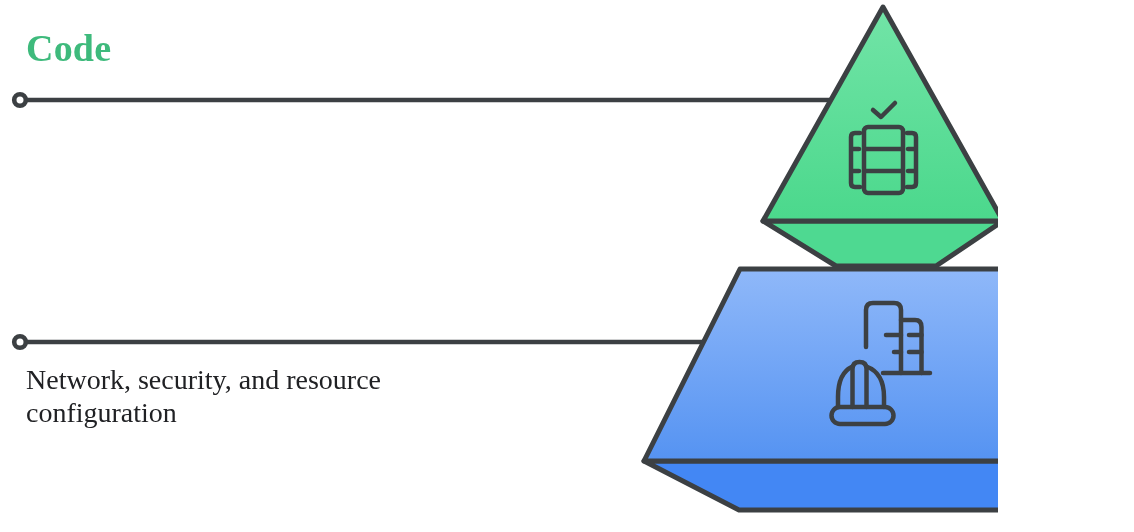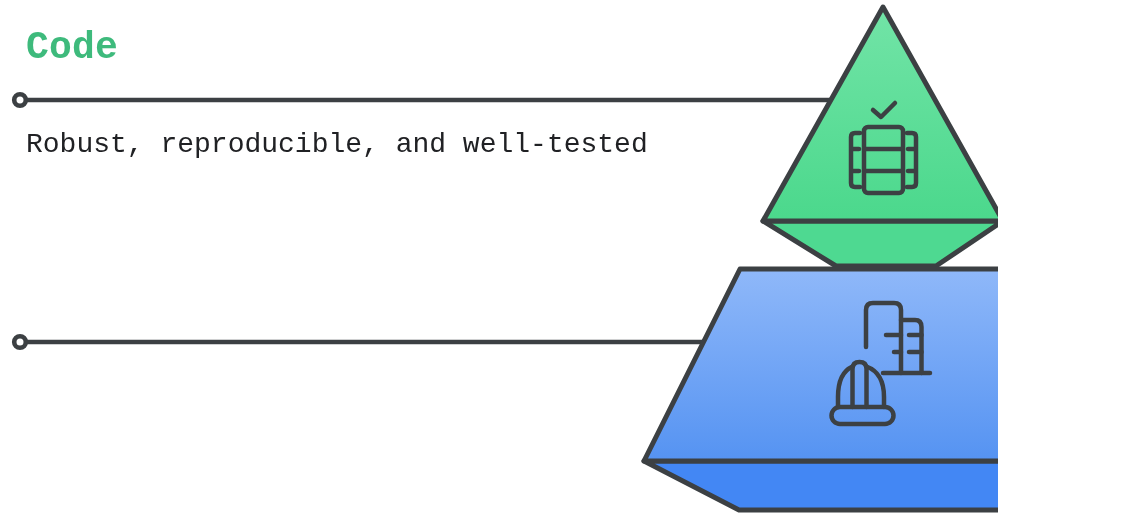--- a/index.html
+++ b/index.html
@@ -6,21 +6,21 @@
     margin: 0;
     padding: 0;
     background: #ffffff;
   }
   .canvas {
     position: relative;
     width: 998px;
     height: 532px;
     background: #ffffff;
     overflow: hidden;
-    font-family: Liberation Mono, monospace;
+    font-family: Liberation Serif, serif;
   }
   .diagram-svg {
     position: absolute;
     left: 0;
     top: 0;
     width: 1134px;
     height: 532px;
   }
   .level-heading {
     position: absolute;
@@ -101,17 +101,17 @@
           <path d="M 866.5,366.5 Q 884,373 884,397 V 407"></path>
           <path d="M 852.5,407 V 369 Q 852.5,362 859.5,362 Q 866.5,362 866.5,369 V 407"></path>
           <rect x="831.5" y="407" width="62" height="17" rx="8.5"></rect>
         </g>
       </g>
     </g>
   </svg>
 
   <h2 class="level-heading heading-code" style="color: rgb(62, 186, 124);">Code</h2>
 
-  <p class="level-desc desc-code" style="color: rgb(32, 33, 36);">Robust, reproducible, and well-tested</p>
 
 
+  <p class="level-desc desc-infra" style="color: rgb(32, 33, 36);">Network, security, and resource configuration</p>
 
 </div>
 
 </body></html>

